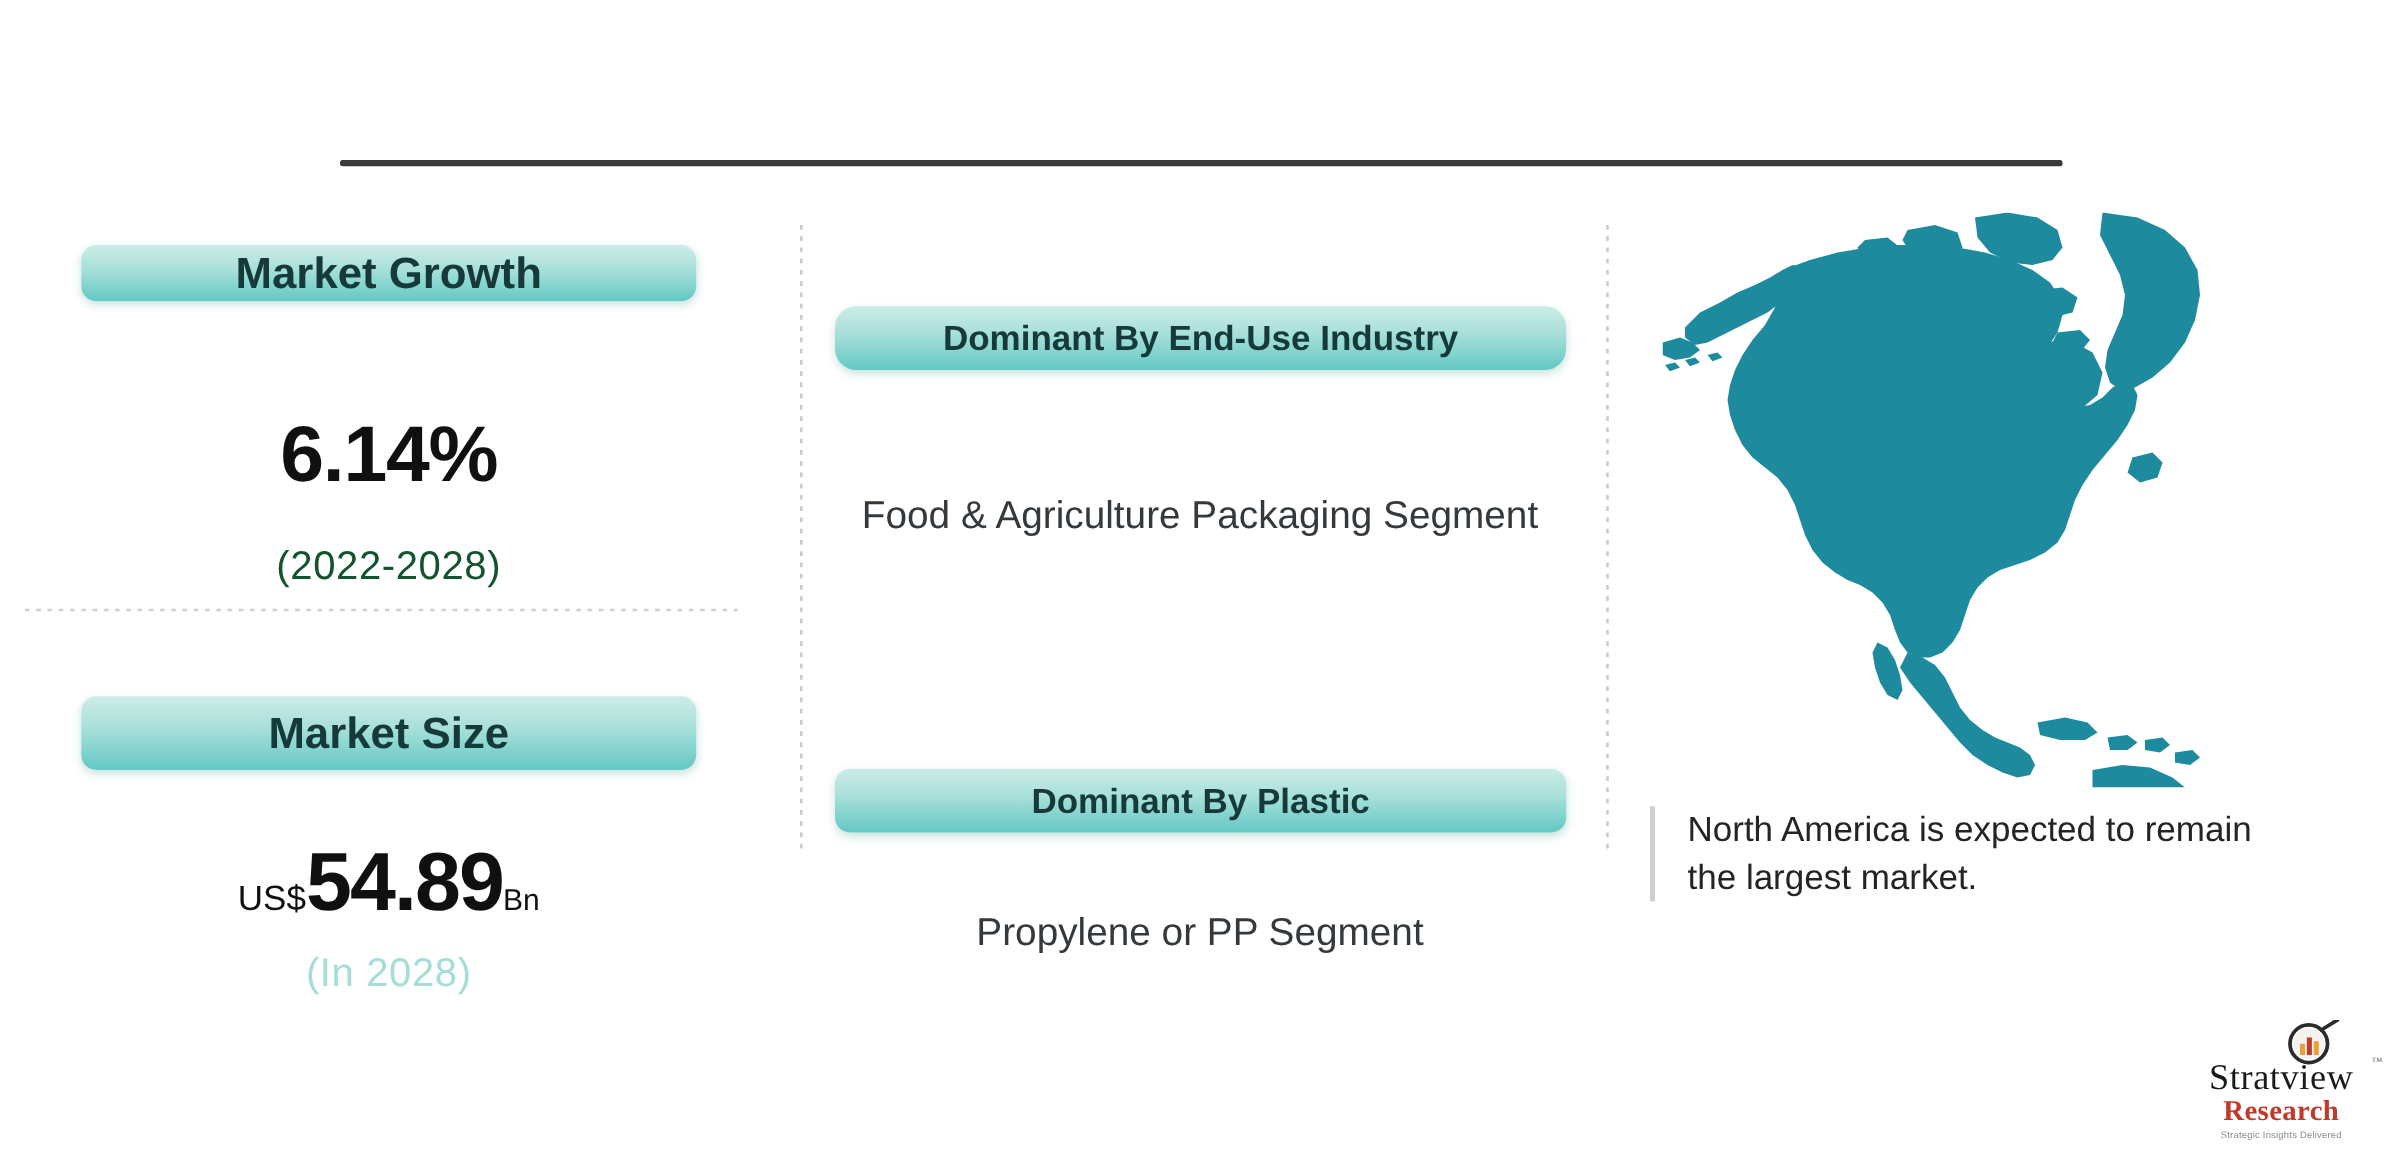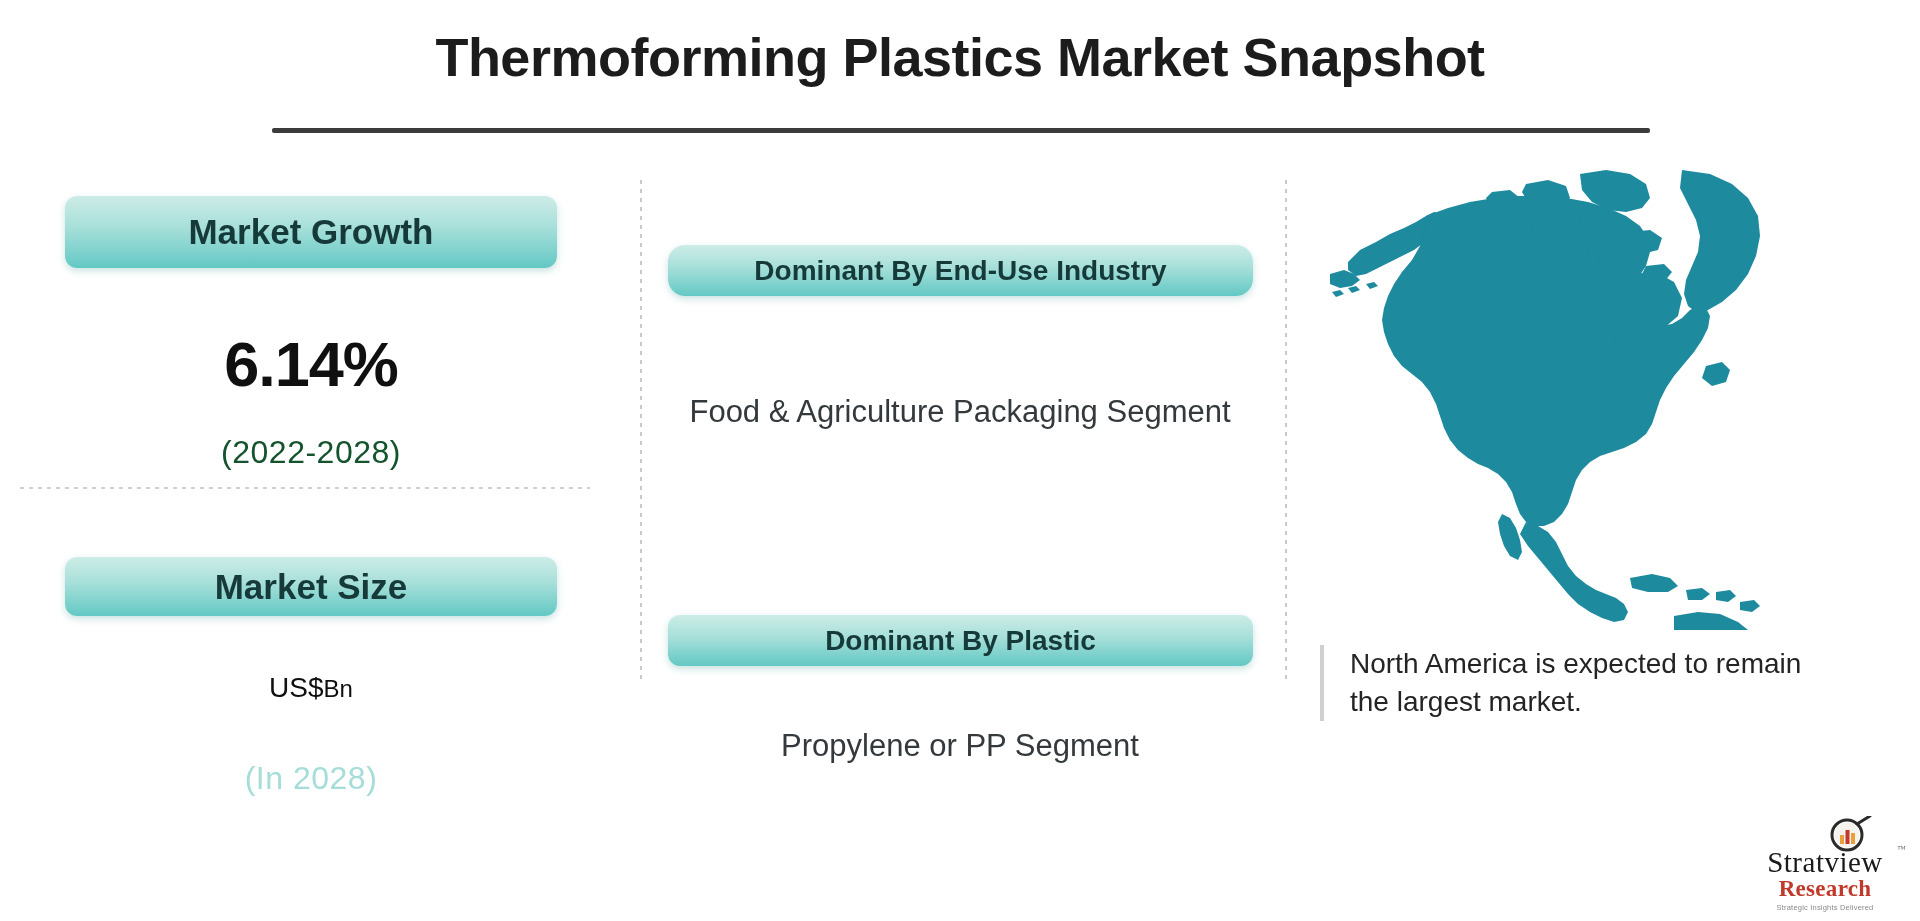--- a/index.html
+++ b/index.html
@@ -52,21 +52,21 @@
     background:linear-gradient(180deg,#cdece7 0%,#a9e0da 42%,#63c8c4 100%);
     border-radius:12px;
     box-shadow:0 3px 7px rgba(90,170,165,0.33);
     display:flex; align-items:center; justify-content:center;
     font-weight:bold;
     color:#16393a;
     white-space:nowrap;
   }
 
   
-  #pill-market-growth { left:65px;  top:196px; width:492px; height:72px; font-size:35px; }
+  #pill-market-growth { left:65px;  top:196px; width:492px; height:45px; font-size:35px; }
   #pill-market-size   { left:65px;  top:557px; width:492px; height:59px; font-size:35px; }
 
   #market-growth-value {
     position:absolute; left:65px; top:328px; width:492px;
     text-align:center; font-size:63px; font-weight:bold;
     letter-spacing:-1px; color:#101010;
   }
   #market-growth-period {
     position:absolute; left:65px; top:434px; width:492px;
     text-align:center; font-size:32px; color:#14532d; letter-spacing:0.5px;
@@ -142,38 +142,38 @@
   #logo-tagline {
     position:absolute; left:0px; top:85px; width:170px;
     text-align:center;
     font-size:7.5px; color:#8a8a8a; letter-spacing:0.2px;
   }
 </style>
 </head>
 <body>
 
 <div id="header">
-  <div id="page-title">Thermoforming Plastics Market Snapshot</div>
   <div id="title-rule"></div>
 </div>
 
 <div class="v-divider" id="divider-left"></div>
 <div class="v-divider" id="divider-right"></div>
 <div id="divider-left-horizontal"></div>
 
 <div class="pill" id="pill-market-growth">Market Growth</div>
 
 <div id="market-growth-value">6.14%</div>
 
 <div id="market-growth-period">(2022-2028)</div>
 
 <div class="pill" id="pill-market-size">Market Size</div>
 
 <div id="market-size-value">
   <span id="market-size-currency">US$</span>
+  <span id="market-size-number">54.89</span>
   <span id="market-size-unit">Bn</span>
 </div>
 
 <div id="market-size-period">(In 2028)</div>
 
 <div class="pill" id="pill-end-use">Dominant By End-Use Industry</div>
 
 <div id="end-use-text">Food &amp; Agriculture Packaging Segment</div>
 
 <div class="pill" id="pill-plastic">Dominant By Plastic</div>

